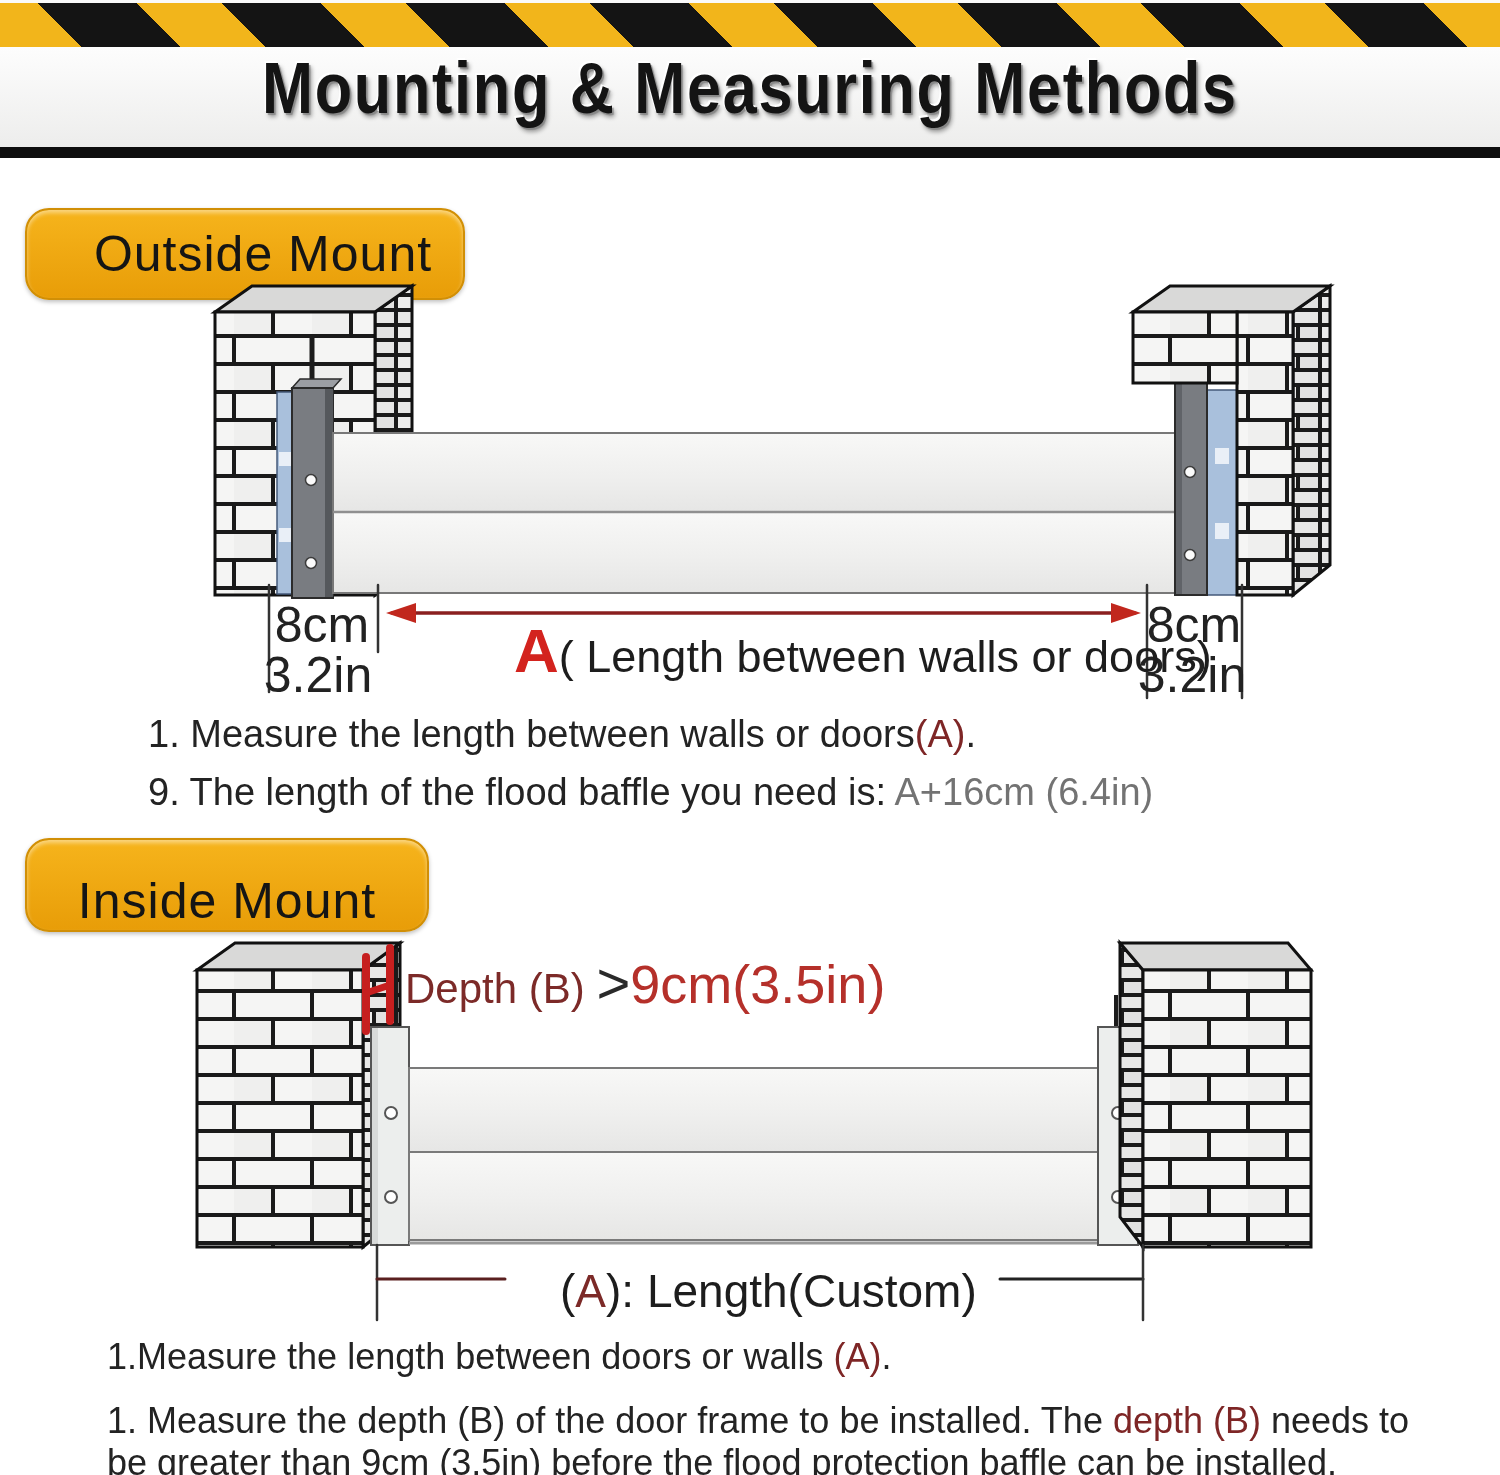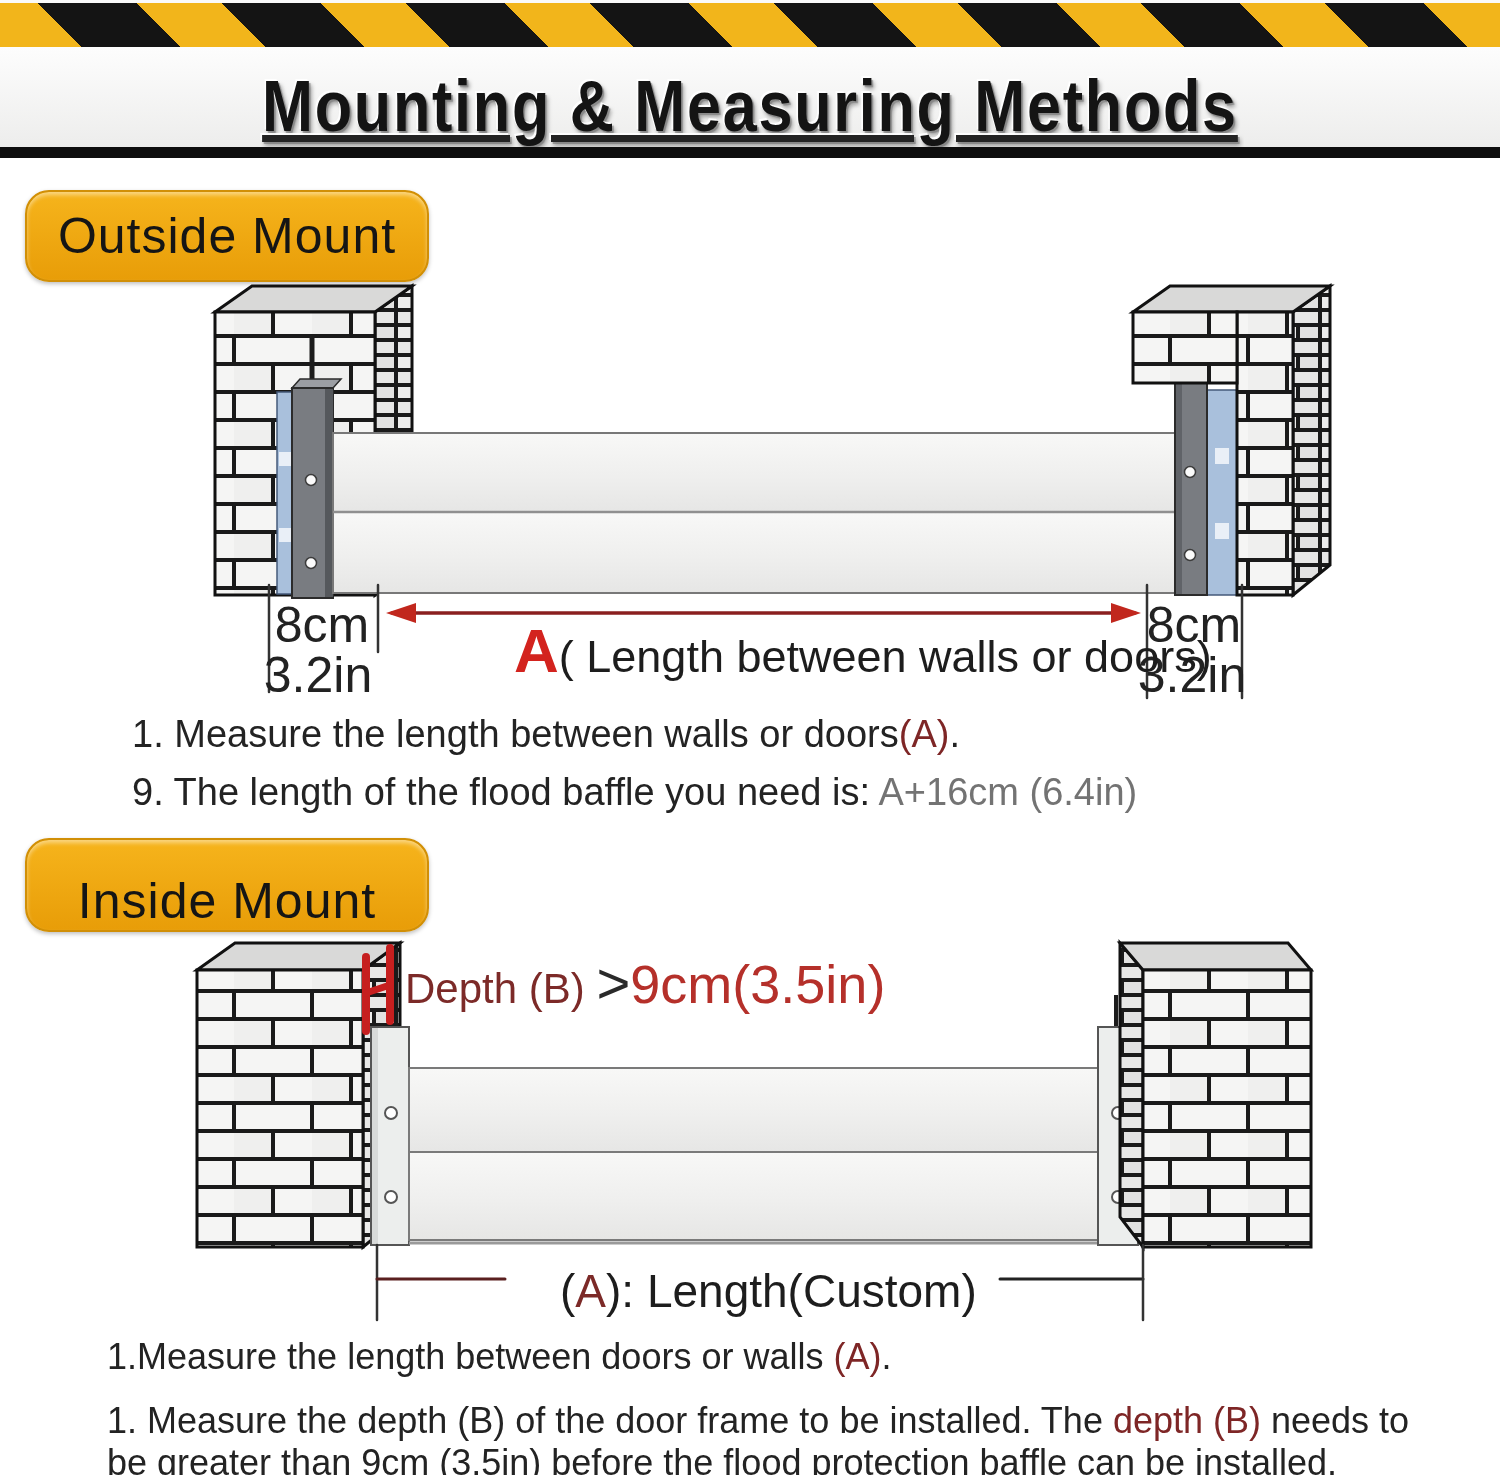--- a/index.html
+++ b/index.html
@@ -10,47 +10,47 @@
   
   .tape{
     position:absolute;left:0;top:0;width:100%;height:47px;
     background:repeating-linear-gradient(45deg,#f2b51b 0px,#f2b51b 60px,#141414 60px,#141414 130px);
     border-top:3px solid #fafafa;
     box-shadow:0 2px 3px rgba(0,0,0,0.35);
   }
   .title-band{
     position:absolute;left:0;top:47px;width:100%;height:100px;
     background:linear-gradient(180deg,#fdfdfd,#ededec);
-    display:flex;align-items:flex-end;justify-content:center;text-decoration:underline;
+    display:flex;align-items:flex-start;justify-content:center;
   }
   .page-title{
     font-size:72px;font-weight:bold;letter-spacing:2px;color:#141414;
     transform:scaleX(0.85);white-space:nowrap;
     text-shadow:-2px -2px 0 rgba(255,255,255,0.9), 2px 2px 1px rgba(110,110,110,0.55), 3px 4px 5px rgba(0,0,0,0.35);
   }
   .black-bar{position:absolute;left:0;top:147px;width:100%;height:11px;background:#0e0e0e;}
   
   .badge{
     position:absolute;left:25px;width:400px;height:88px;border-radius:24px;
     background:linear-gradient(180deg,#f6b41c,#e89d08);
     border:2px solid #d18f06;
     display:flex;align-items:center;justify-content:center;
     box-shadow:inset 0 3px 4px rgba(255,255,255,0.45), 0 2px 4px rgba(0,0,0,0.25);
   }
   .badge span{font-size:50px;color:#151515;letter-spacing:1px;}
-  #badge-outside{top:190px;}
+  #badge-outside{top:208px;padding-left:36px;}
   #badge-inside{top:838px;height:90px;align-items:flex-end;}
   
   svg{position:absolute;left:0;display:block;}
   #outside-svg{top:280px;}
   #inside-svg{top:935px;}
   svg text{font-family:"Liberation Sans", sans-serif;}
   
   .steps{position:absolute;font-size:38px;line-height:1.16;color:#232323;}
-  #steps-outside{left:132px;top:712px;width:1250px;}
+  #steps-outside{left:148px;top:712px;width:1250px;}
   #steps-outside p{margin:0 0 14px 0;}
   #steps-inside{left:98px;top:1336px;width:1348px;font-size:36px;}
   #steps-inside p{margin:0 0 22px 9px;}
   .em-maroon{color:#7e2626;}
   .em-red{color:#737373;}
 </style>
 </head>
 <body>
 
 <div id="stage">

